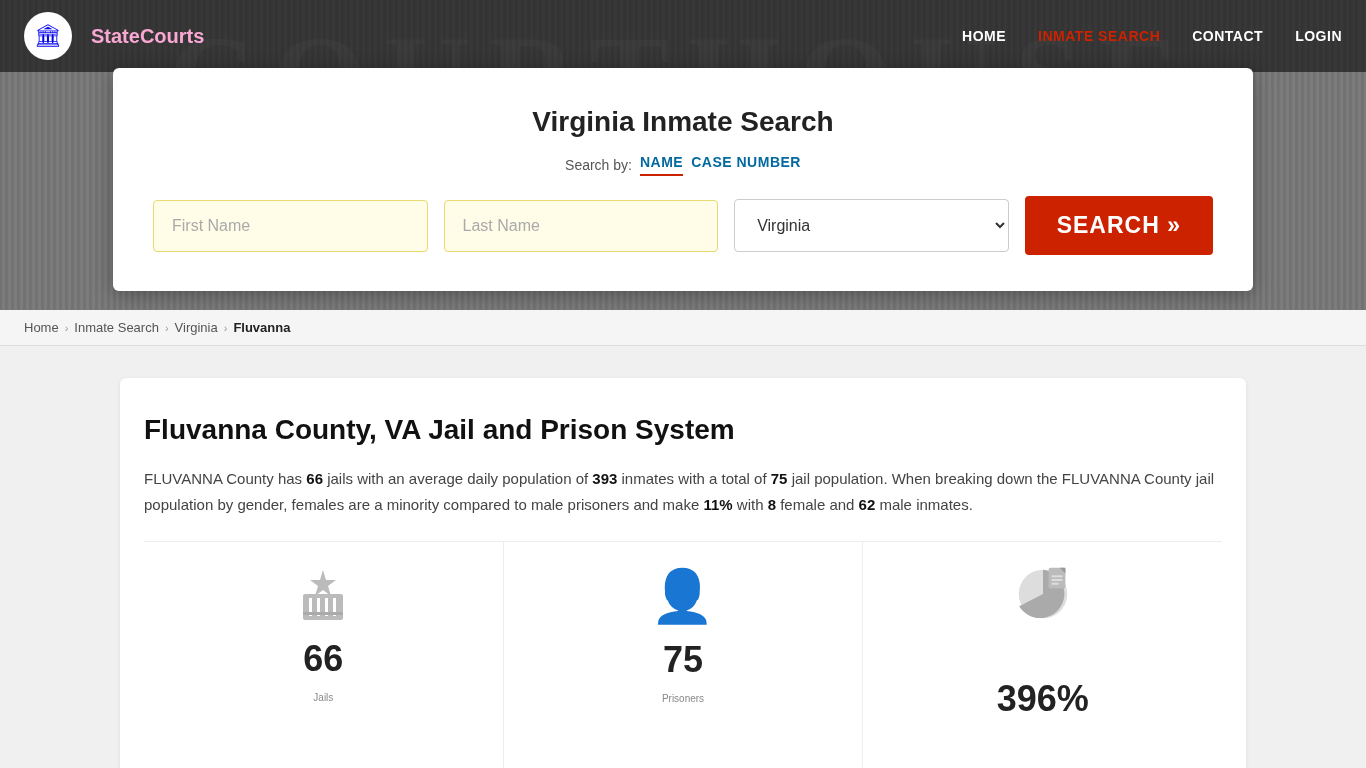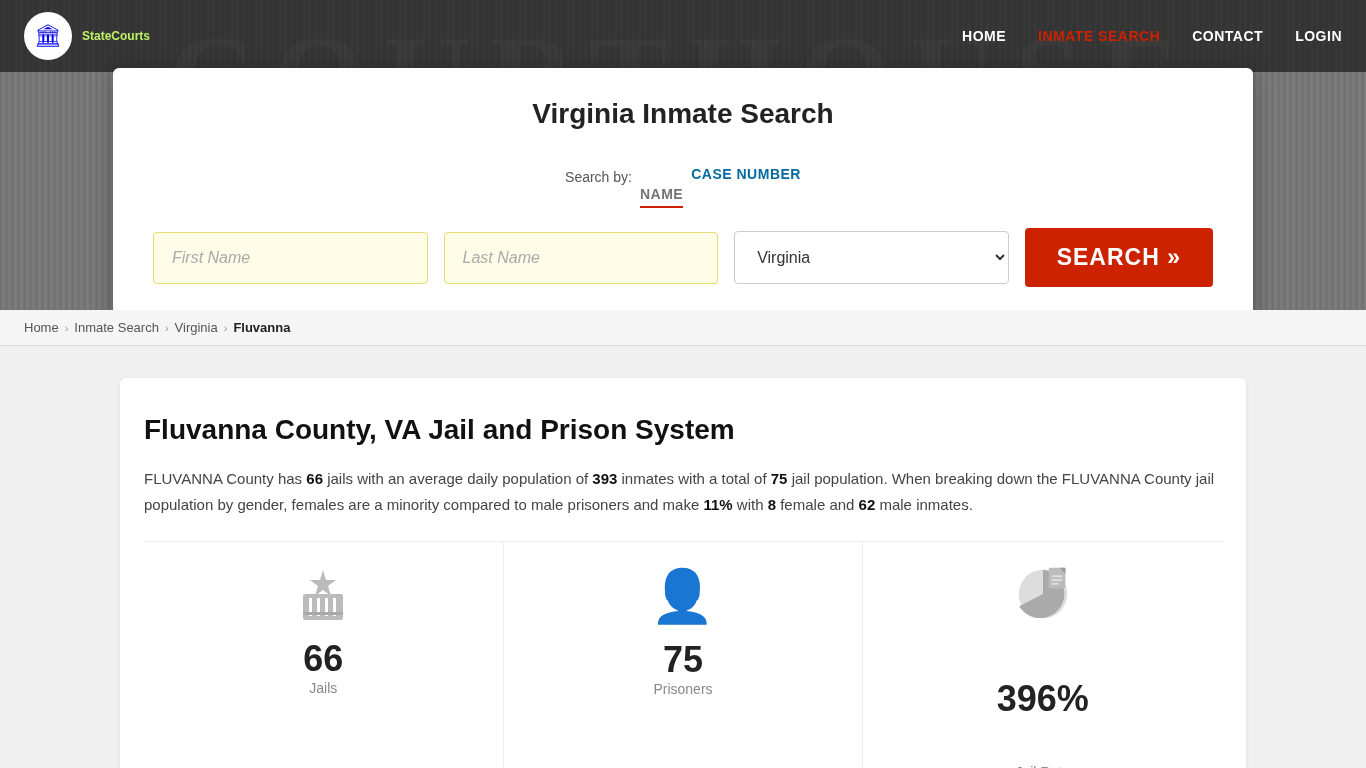--- a/index.html
+++ b/index.html
@@ -51,23 +51,24 @@
       width: 48px;
       height: 48px;
       border-radius: 50%;
       background: white;
       display: flex;
       align-items: center;
       justify-content: center;
       font-size: 22px;
     }
     .logo-name {
-      color: #bef264;
-      font-size: 12px;
+      color: #f9a8d4;
+      font-size: 20px;
       font-weight: bold;
+      margin-left: 9px;
     }
     .nav-links {
       margin-left: auto;
       display: flex;
       gap: 32px;
     }
     .nav-links a {
       color: white;
       text-decoration: none;
       font-size: 14px;
@@ -90,20 +91,21 @@
       width: 1140px;
       max-width: 95vw;
       box-shadow: 0 4px 20px rgba(0,0,0,0.3);
     }
     .search-card-title {
       text-align: center;
       font-size: 28px;
       font-weight: bold;
       color: #222;
       margin-bottom: 16px;
+      margin-top: 8px;
     }
     .search-by-row {
       display: flex;
       align-items: center;
       justify-content: center;
       gap: 8px;
       margin-bottom: 20px;
     }
     .search-by-label {
       font-size: 14px;
@@ -111,43 +113,41 @@
     }
     .search-tab {
       font-size: 14px;
       font-weight: 700;
       text-transform: uppercase;
       padding-bottom: 4px;
       cursor: pointer;
       letter-spacing: 0.5px;
     }
     .search-tab.active {
-      color: #737373;
+      color: #0369a1;
       border-bottom: 2px solid #cc2200;
-      margin-top: 40px;
     }
     .search-tab:not(.active) {
       color: #0369a1;
       border-bottom: 2px solid transparent;
     }
     .search-fields {
       display: flex;
       gap: 16px;
       align-items: center;
     }
     .search-fields input {
       flex: 1;
       padding: 16px 18px;
       background: #fffde7;
       border: 1.5px solid #e8d970;
       border-radius: 4px;
       font-size: 16px;
       color: #888;
       outline: none;
-      font-style: italic;
     }
     .search-fields input::placeholder { color: #aaa; }
     .search-fields select {
       flex: 1;
       padding: 16px 18px;
       background: white;
       border: 1.5px solid #ccc;
       border-radius: 4px;
       font-size: 16px;
       color: #333;
@@ -220,23 +220,23 @@
       padding: 24px 16px 16px;
       border-right: 1px solid #eee;
     }
     .stat-cell:last-child { border-right: none; gap: 44px; }
     .stat-number {
       font-size: 36px;
       font-weight: bold;
       color: #222;
     }
     .stat-label {
-      font-size: 14px;
+      font-size: 10px;
       color: #888;
-      margin-top: 0;
+      margin-top: 12px;
     }
 
     
     .pie-icon {
       width: 56px;
       height: 56px;
       margin-bottom: 12px;
     }
 
     

